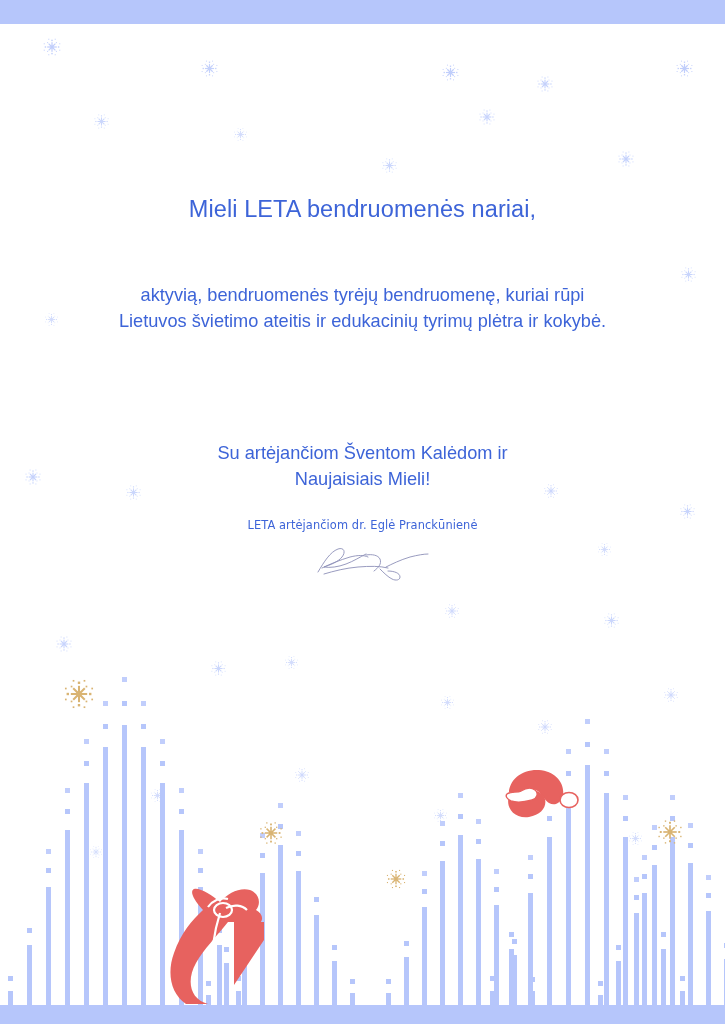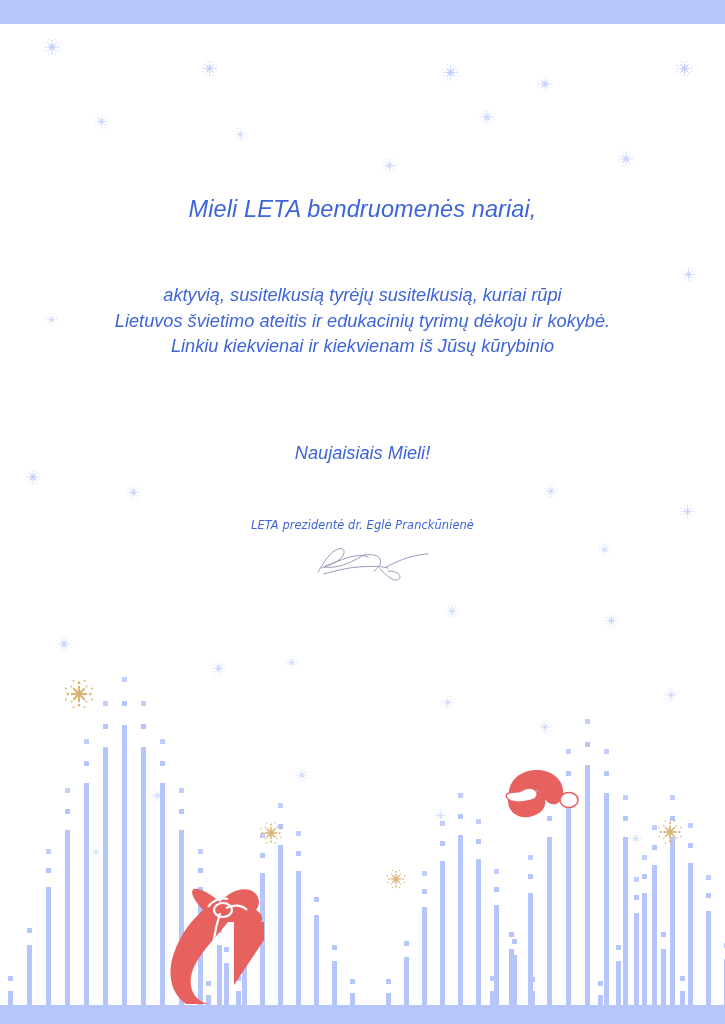--- a/index.html
+++ b/index.html
@@ -10,21 +10,20 @@
   }
   body {
     font-family: "Liberation Sans", sans-serif;
   }
   #card {
     position: relative;
     width: 725px;
     height: 1024px;
     background: #ffffff;
     overflow: hidden;
-    font-style: italic;
   }
 
   
   .edge-bar {
     position: absolute;
     left: 0;
     width: 725px;
     background: #b6c6fb;
   }
   #top-bar    { top: 0;  height: 24px; }
@@ -1273,30 +1272,30 @@
     <path d="M10 27 C14 24 20 26 24 24 C29 21 34 20 38 23 C42 26 40 32 35 33
              C28 35 20 36 14 34 C10 32 8 29 10 27 Z" fill="#ffffff" stroke="#e7625f" stroke-width="1.4"></path>
     <ellipse cx="72" cy="33" rx="9" ry="7.5" fill="#ffffff" stroke="#e7625f" stroke-width="1.6"></ellipse>
   </svg>
 
   <div id="message">
 
     <div id="greeting-heading">Mieli LETA bendruomenės nariai,</div>
 
     <div id="body-paragraph">
-        <div>aktyvią, susitelkusią tyrėjų susitelkusią, kuriai rūpi</div>
-        <div>Lietuvos švietimo ateitis ir edukacinių tyrimų dėkoju ir kokybė.</div>
-        <div>Linkiu kiekvienai ir kiekvienam iš Jūsų kūrybinio</div>
+        <div>aktyvią, bendruomenės tyrėjų bendruomenę, kuriai rūpi</div>
+        <div>Lietuvos švietimo ateitis ir edukacinių tyrimų plėtra ir kokybė.</div>
       </div>
 
     <div id="wishes-paragraph">
+        <div>Su artėjančiom Šventom Kalėdom ir</div>
         <div>Naujaisiais Mieli!</div>
       </div>
 
-    <div id="signature-name">LETA prezidentė dr. Eglė Pranckūnienė</div>
+    <div id="signature-name">LETA artėjančiom dr. Eglė Pranckūnienė</div>
 
     <svg id="signature-mark" viewBox="0 0 130 50">
       <g fill="none" stroke="#8d90b8" stroke-width="0.9" stroke-linecap="round">
         <path d="M18 34 C24 24 30 14 38 11 C44 9 46 14 42 19 C38 24 30 27 24 29
                  C30 30 38 29 46 26 C54 23 60 19 66 16"></path>
         <path d="M22 30 C30 26 40 22 50 19 C58 17 64 17 68 19"></path>
         <path d="M24 36 C34 33 46 30 58 29 C70 28 80 28 88 30"></path>
         <path d="M66 17 C72 16 78 17 80 21 C82 26 78 30 74 33"></path>
         <path d="M86 29 C92 26 100 22 110 19 C118 17 124 16 128 16"></path>
         <path d="M80 31 C84 35 88 39 92 41 C96 43 100 42 100 39

